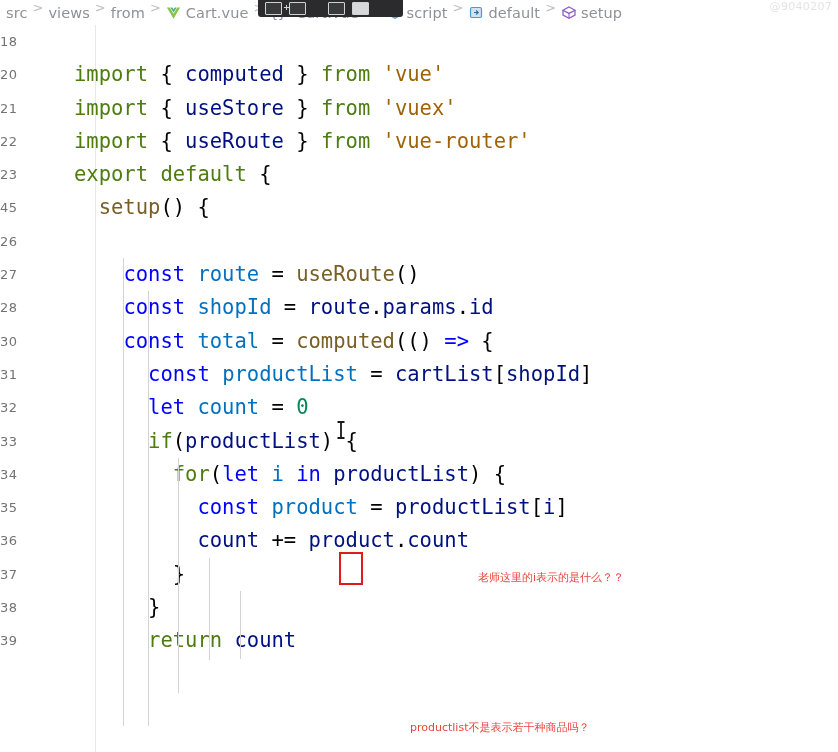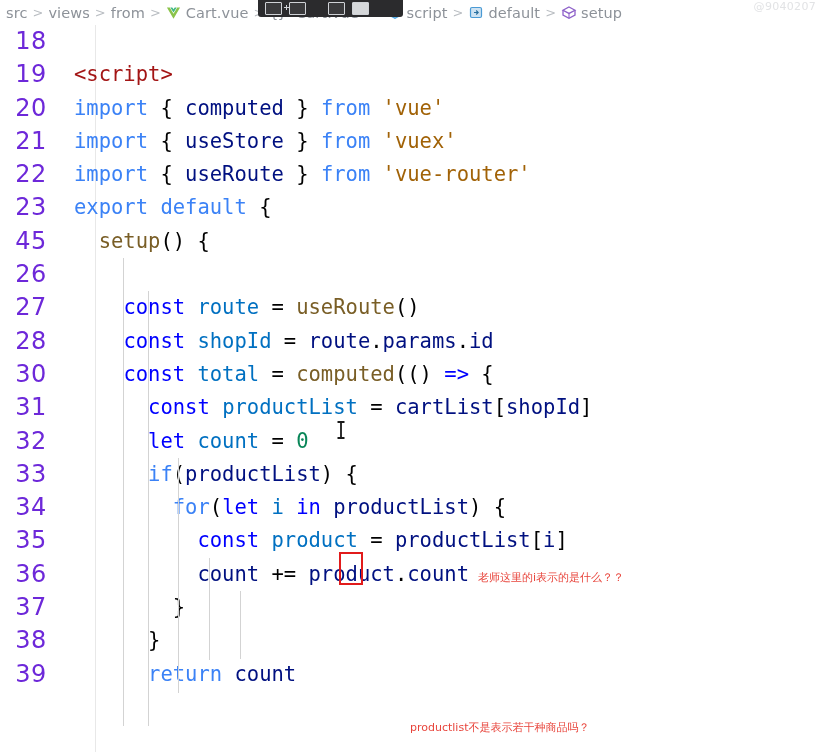--- a/index.html
+++ b/index.html
@@ -16,21 +16,20 @@
   }
 
   
   #breadcrumb-bar {
     position: absolute;
     left: 0; top: 0;
     width: 766px;
     height: 25px;
     background: #ffffff;
     display: flex;
-    align-items: center;
     padding-left: 6px;
     box-sizing: border-box;
     font-size: 14.5px;
     color: #8d9299;
     white-space: nowrap;
     overflow: hidden;
     z-index: 5;
   }
   .crumb {
     color: #8d9299;
@@ -95,21 +94,21 @@
     left: -4px; top: 2px;
     width: 1px; height: 5px;
     background: #cfd2d6;
   }
   .overlay-btn.filled { background: #d6d8da; }
   .overlay-spacer { flex: 0 0 8px; }
 
   
   #watermark {
     position: absolute;
-    right: 22px; top: 0px;
+    right: 6px; top: 0px;
     font-size: 11px;
     color: #e2e3e5;
     letter-spacing: 0.3px;
     z-index: 6;
     user-select: none;
   }
 
   
   #editor {
     position: absolute;
@@ -131,38 +130,38 @@
     display: flex;
     align-items: center;
     font-family: "DejaVu Sans Mono", "Liberation Mono", monospace;
     font-size: 20.5px;
     line-height: 33.3px;
     white-space: pre;
   }
   .ln {
     width: 72px;
     min-width: 72px;
-    text-align: center;
+    text-align: left;
     padding-right: 10px;
     box-sizing: border-box;
-    color: #6d28d9;
+    color: #737373;
     font-family: "DejaVu Sans", "Liberation Sans", sans-serif;
-    font-size: 24px;
+    font-size: 13px;
     letter-spacing: 0.5px;
     user-select: none;
   }
   .ltext {
     position: relative;
     padding-left: 2px;
     white-space: pre;
   }
 
   
   .t-tag      { color: #a31515; }
-  .t-kw       { color: #3b82f6; }
+  .t-kw       { color: #4d7c0f; }
   .t-kw2      { color: #0000ff; }
   .t-var      { color: #001080; }
   .t-id       { color: #0070c1; }
   .t-fn       { color: #795e26; }
   .t-str      { color: #a16207; }
   .t-punc     { color: #000000; }
   .t-num      { color: #098658; }
   .t-prop     { color: #001080; }
   .t-meth     { color: #795e26; }
 
@@ -281,21 +280,20 @@
   <div class="overlay-btn"></div>
   <div class="overlay-btn filled"></div>
 </div>
 
 <div id="watermark">@9040207</div>
 
 <div id="editor">
   <div id="gutter-rule"></div>
   <div id="code-lines">
       <div class="code-line"><div class="ln">18</div><div class="ltext"></div></div>
-      <div class="code-line"><div class="ln">19</div><div class="ltext"><span class="t-tag">&lt;script&gt;</span></div></div>
       <div class="code-line"><div class="ln">20</div><div class="ltext"><span class="t-kw">import</span><span class="t-punc"> </span><span class="t-punc">{</span><span class="t-punc"> </span><span class="t-var">computed</span><span class="t-punc"> </span><span class="t-punc">}</span><span class="t-punc"> </span><span class="t-kw">from</span><span class="t-punc"> </span><span class="t-str">'vue'</span></div></div>
       <div class="code-line"><div class="ln">21</div><div class="ltext"><span class="t-kw">import</span><span class="t-punc"> </span><span class="t-punc">{</span><span class="t-punc"> </span><span class="t-var">useStore</span><span class="t-punc"> </span><span class="t-punc">}</span><span class="t-punc"> </span><span class="t-kw">from</span><span class="t-punc"> </span><span class="t-str">'vuex'</span></div></div>
       <div class="code-line"><div class="ln">22</div><div class="ltext"><span class="t-kw">import</span><span class="t-punc"> </span><span class="t-punc">{</span><span class="t-punc"> </span><span class="t-var">useRoute</span><span class="t-punc"> </span><span class="t-punc">}</span><span class="t-punc"> </span><span class="t-kw">from</span><span class="t-punc"> </span><span class="t-str">'vue-router'</span></div></div>
       <div class="code-line"><div class="ln">23</div><div class="ltext"><span class="t-kw">export</span><span class="t-punc"> </span><span class="t-kw">default</span><span class="t-punc"> </span><span class="t-punc">{</span></div></div>
       <div class="code-line"><div class="ln">45</div><div class="ltext"><span class="t-punc">  </span><span class="t-meth">setup</span><span class="t-punc">() {</span></div></div>
       <div class="code-line"><div class="ln">26</div></div>
       <div class="code-line"><div class="ln">27</div><div class="ltext"><span class="t-punc">    </span><span class="t-kw2">const</span><span class="t-punc"> </span><span class="t-id">route</span><span class="t-punc"> = </span><span class="t-fn">useRoute</span><span class="t-punc">()</span></div></div>
       <div class="code-line"><div class="ln">28</div><div class="ltext"><span class="t-punc">    </span><span class="t-kw2">const</span><span class="t-punc"> </span><span class="t-id">shopId</span><span class="t-punc"> = </span><span class="t-var">route</span><span class="t-punc">.</span><span class="t-var">params</span><span class="t-punc">.</span><span class="t-var">id</span></div></div>
       <div class="code-line"><div class="ln">30</div><div class="ltext"><span class="t-punc">    </span><span class="t-kw2">const</span><span class="t-punc"> </span><span class="t-id">total</span><span class="t-punc"> = </span><span class="t-fn">computed</span><span class="t-punc">(() </span><span class="t-kw2">=&gt;</span><span class="t-punc"> {</span></div></div>
       <div class="code-line"><div class="ln">31</div><div class="ltext"><span class="t-punc">      </span><span class="t-kw2">const</span><span class="t-punc"> </span><span class="t-id">productList</span><span class="t-punc"> = </span><span class="t-var">cartList</span><span class="t-punc">[</span><span class="t-var">shopId</span><span class="t-punc">]</span></div></div>

